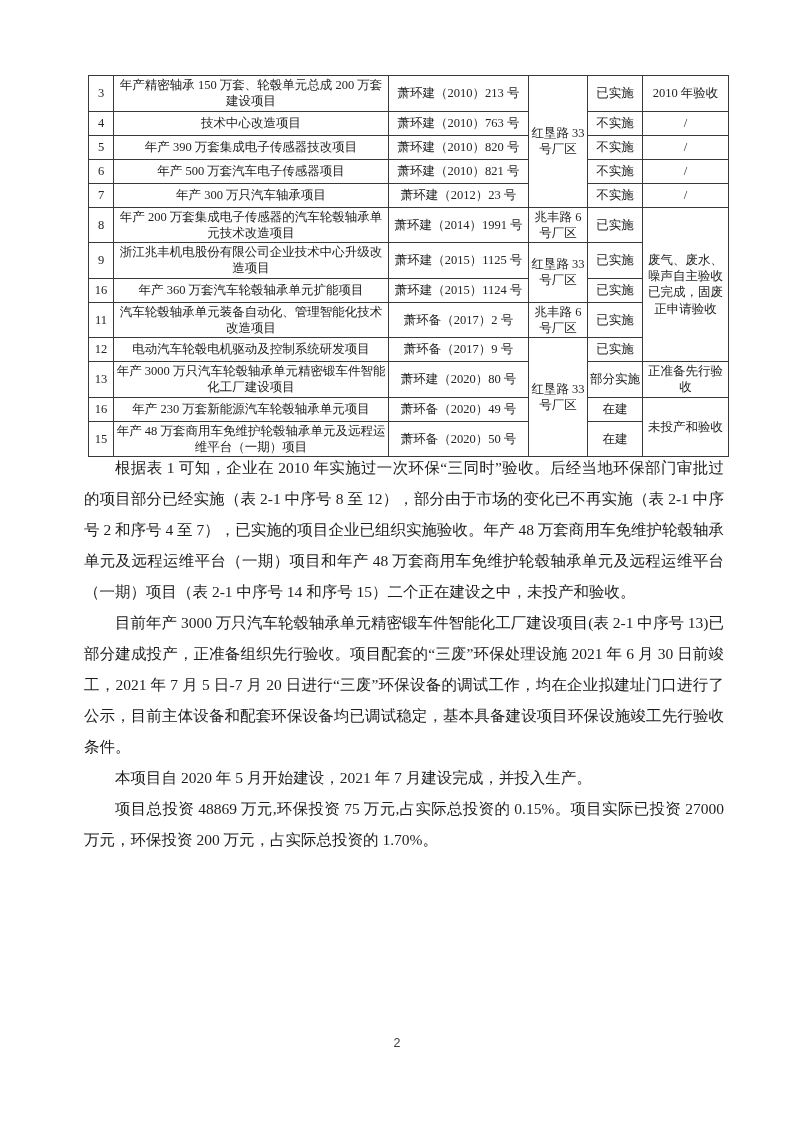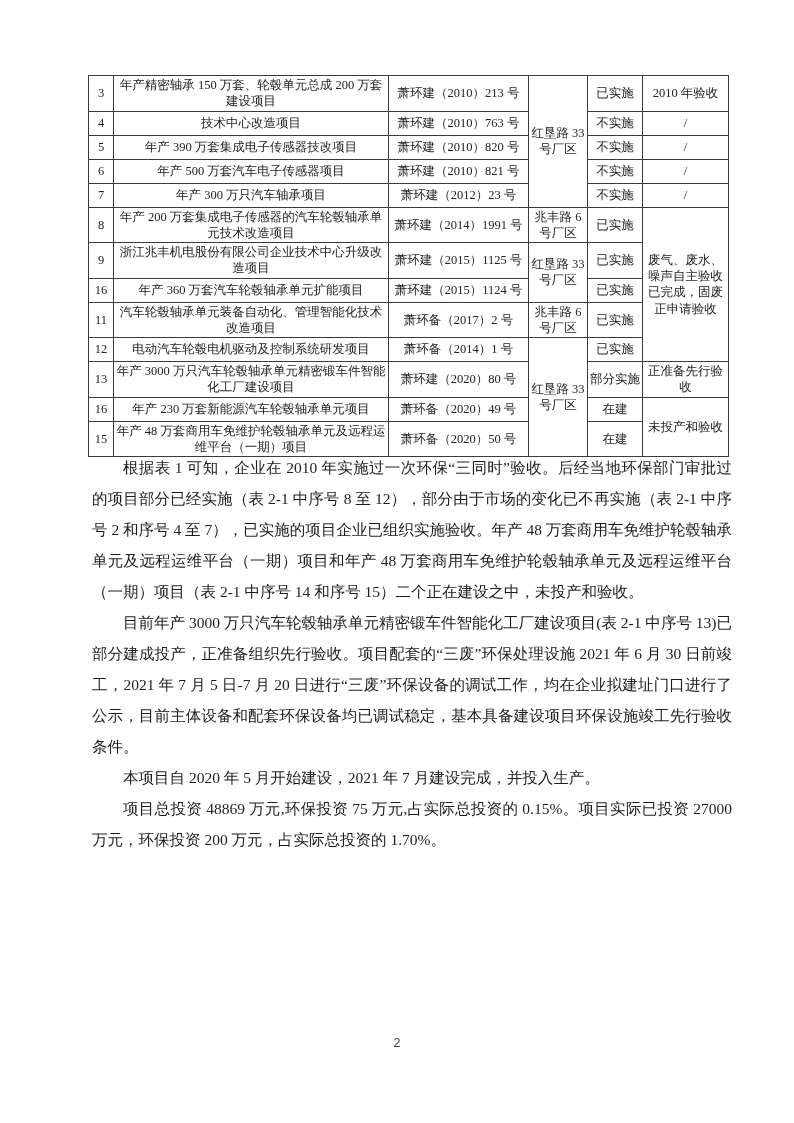--- a/index.html
+++ b/index.html
@@ -11,21 +11,21 @@
   .page{position:relative;width:794px;height:1123px;overflow:hidden;background:#fff;}
   .table-wrap{position:absolute;left:88px;top:75px;width:640px;}
   table{border-collapse:collapse;table-layout:fixed;width:640px;font-size:12.5px;color:#222;}
   td{
     border:1px solid #3a3a3a;text-align:center;vertical-align:middle;
     padding:1px 2px;line-height:1.3;overflow:hidden;word-break:break-all;
   }
   tr.r2{height:33px;}
   tr.r1{height:24px;}
   .body{
-    position:absolute;left:92px;top:452px;width:640px;
+    position:absolute;left:84px;top:452px;width:640px;
     font-size:15.5px;line-height:31px;text-align:justify;color:#1c1c1c;
   }
   .body p{margin:0;text-indent:2em;}
   .pageno{
     position:absolute;left:0;top:1036px;width:794px;text-align:center;
     font-size:12.5px;color:#3c3c3c;font-family:"Liberation Sans","DejaVu Sans",sans-serif;
   }
 </style>
 </head>
 <body>
@@ -103,21 +103,21 @@
         <tr class="r2">
           <td>11</td>
           <td>汽车轮毂轴承单元装备自动化、管理智能化技术改造项目</td>
           <td>萧环备（2017）2 号</td>
           <td>兆丰路 6 号厂区</td>
           <td>已实施</td>
         </tr>
         <tr class="r1">
           <td>12</td>
           <td>电动汽车轮毂电机驱动及控制系统研发项目</td>
-          <td>萧环备（2014）1 号</td>
+          <td>萧环备（2017）9 号</td>
           <td rowspan="4">红垦路 33 号厂区</td>
           <td>已实施</td>
         </tr>
         <tr class="r2">
           <td>13</td>
           <td>年产 3000 万只汽车轮毂轴承单元精密锻车件智能化工厂建设项目</td>
           <td>萧环建（2020）80 号</td>
           <td>部分实施</td>
           <td>正准备先行验收</td>
         </tr>

